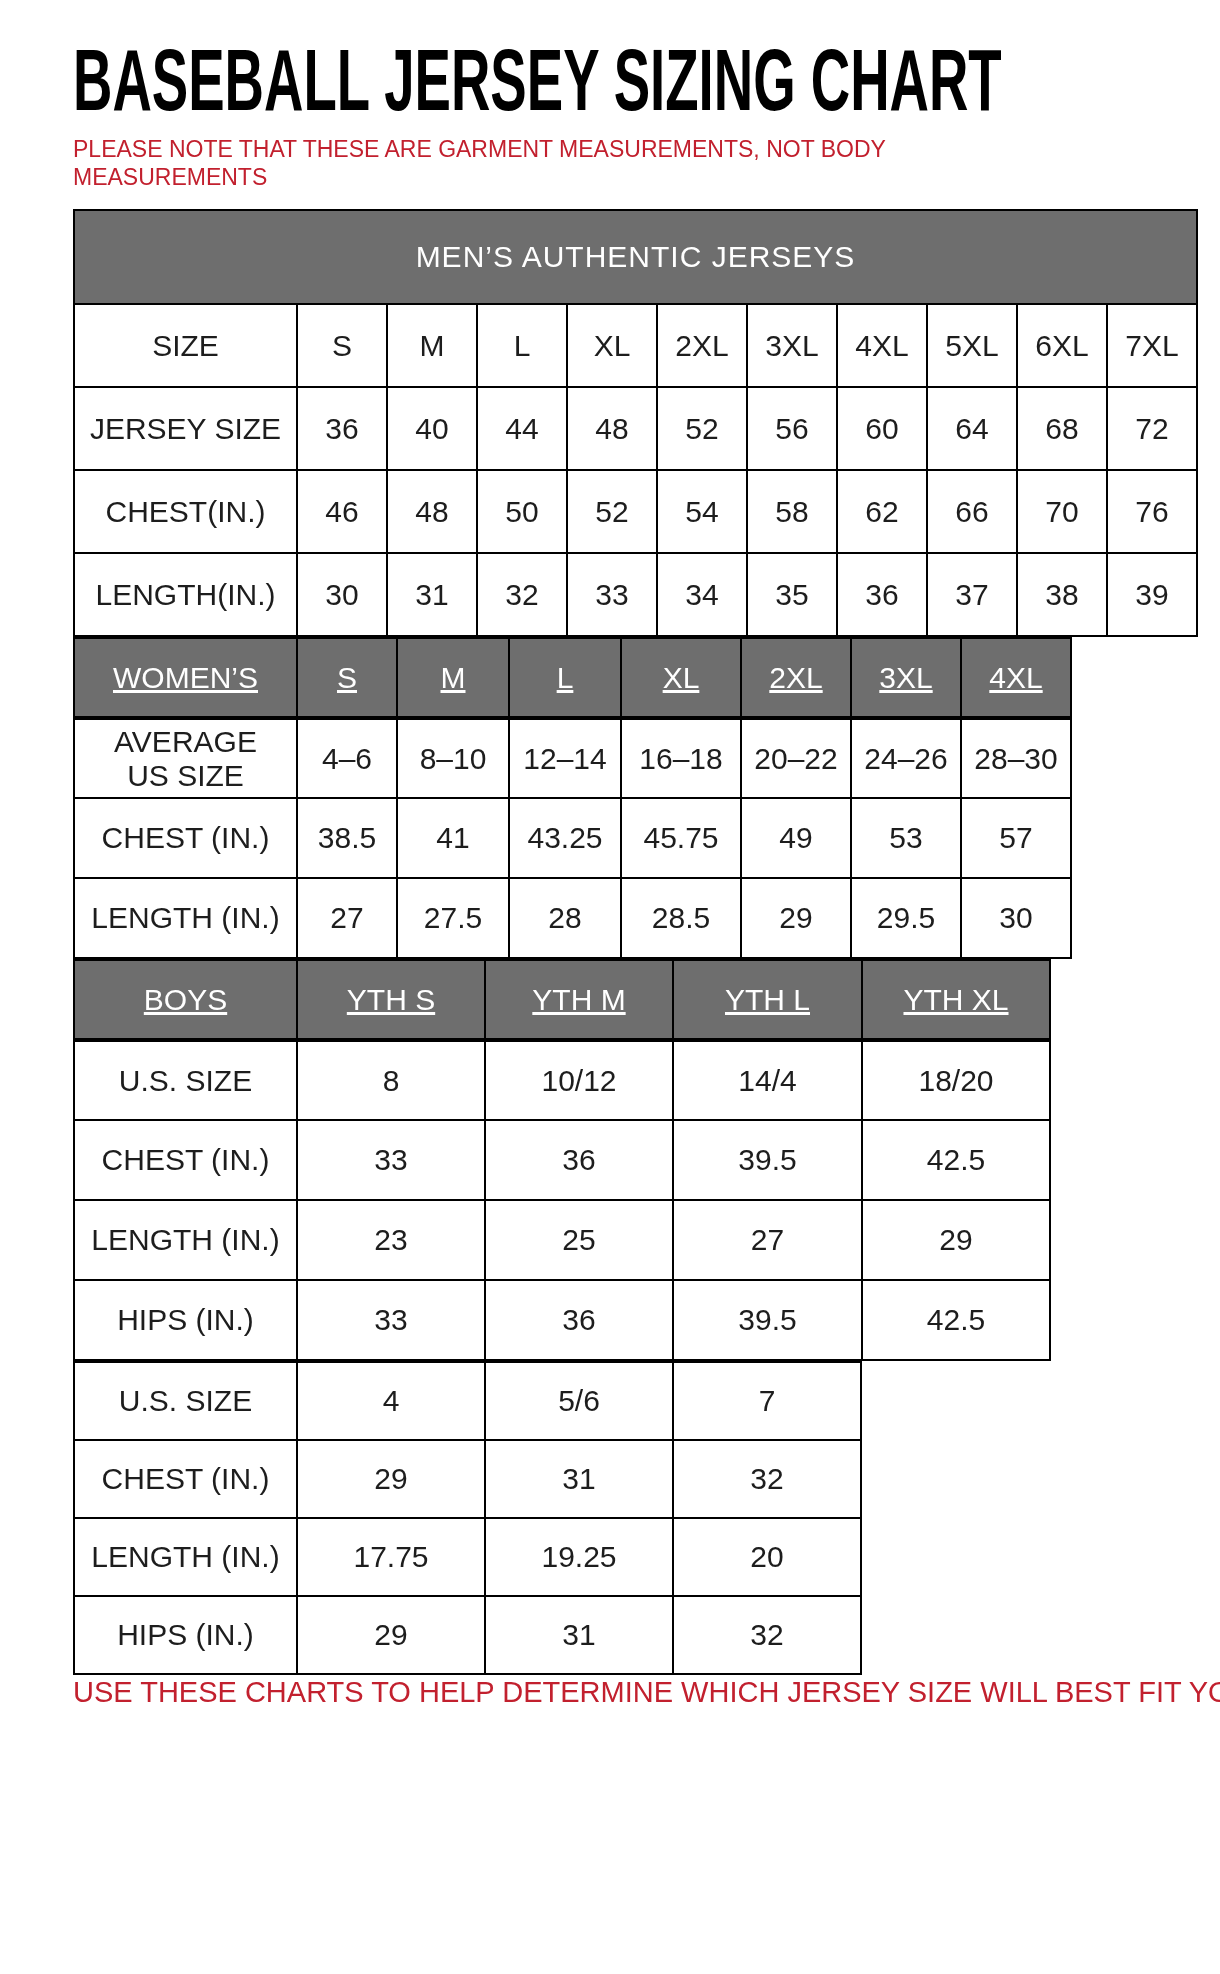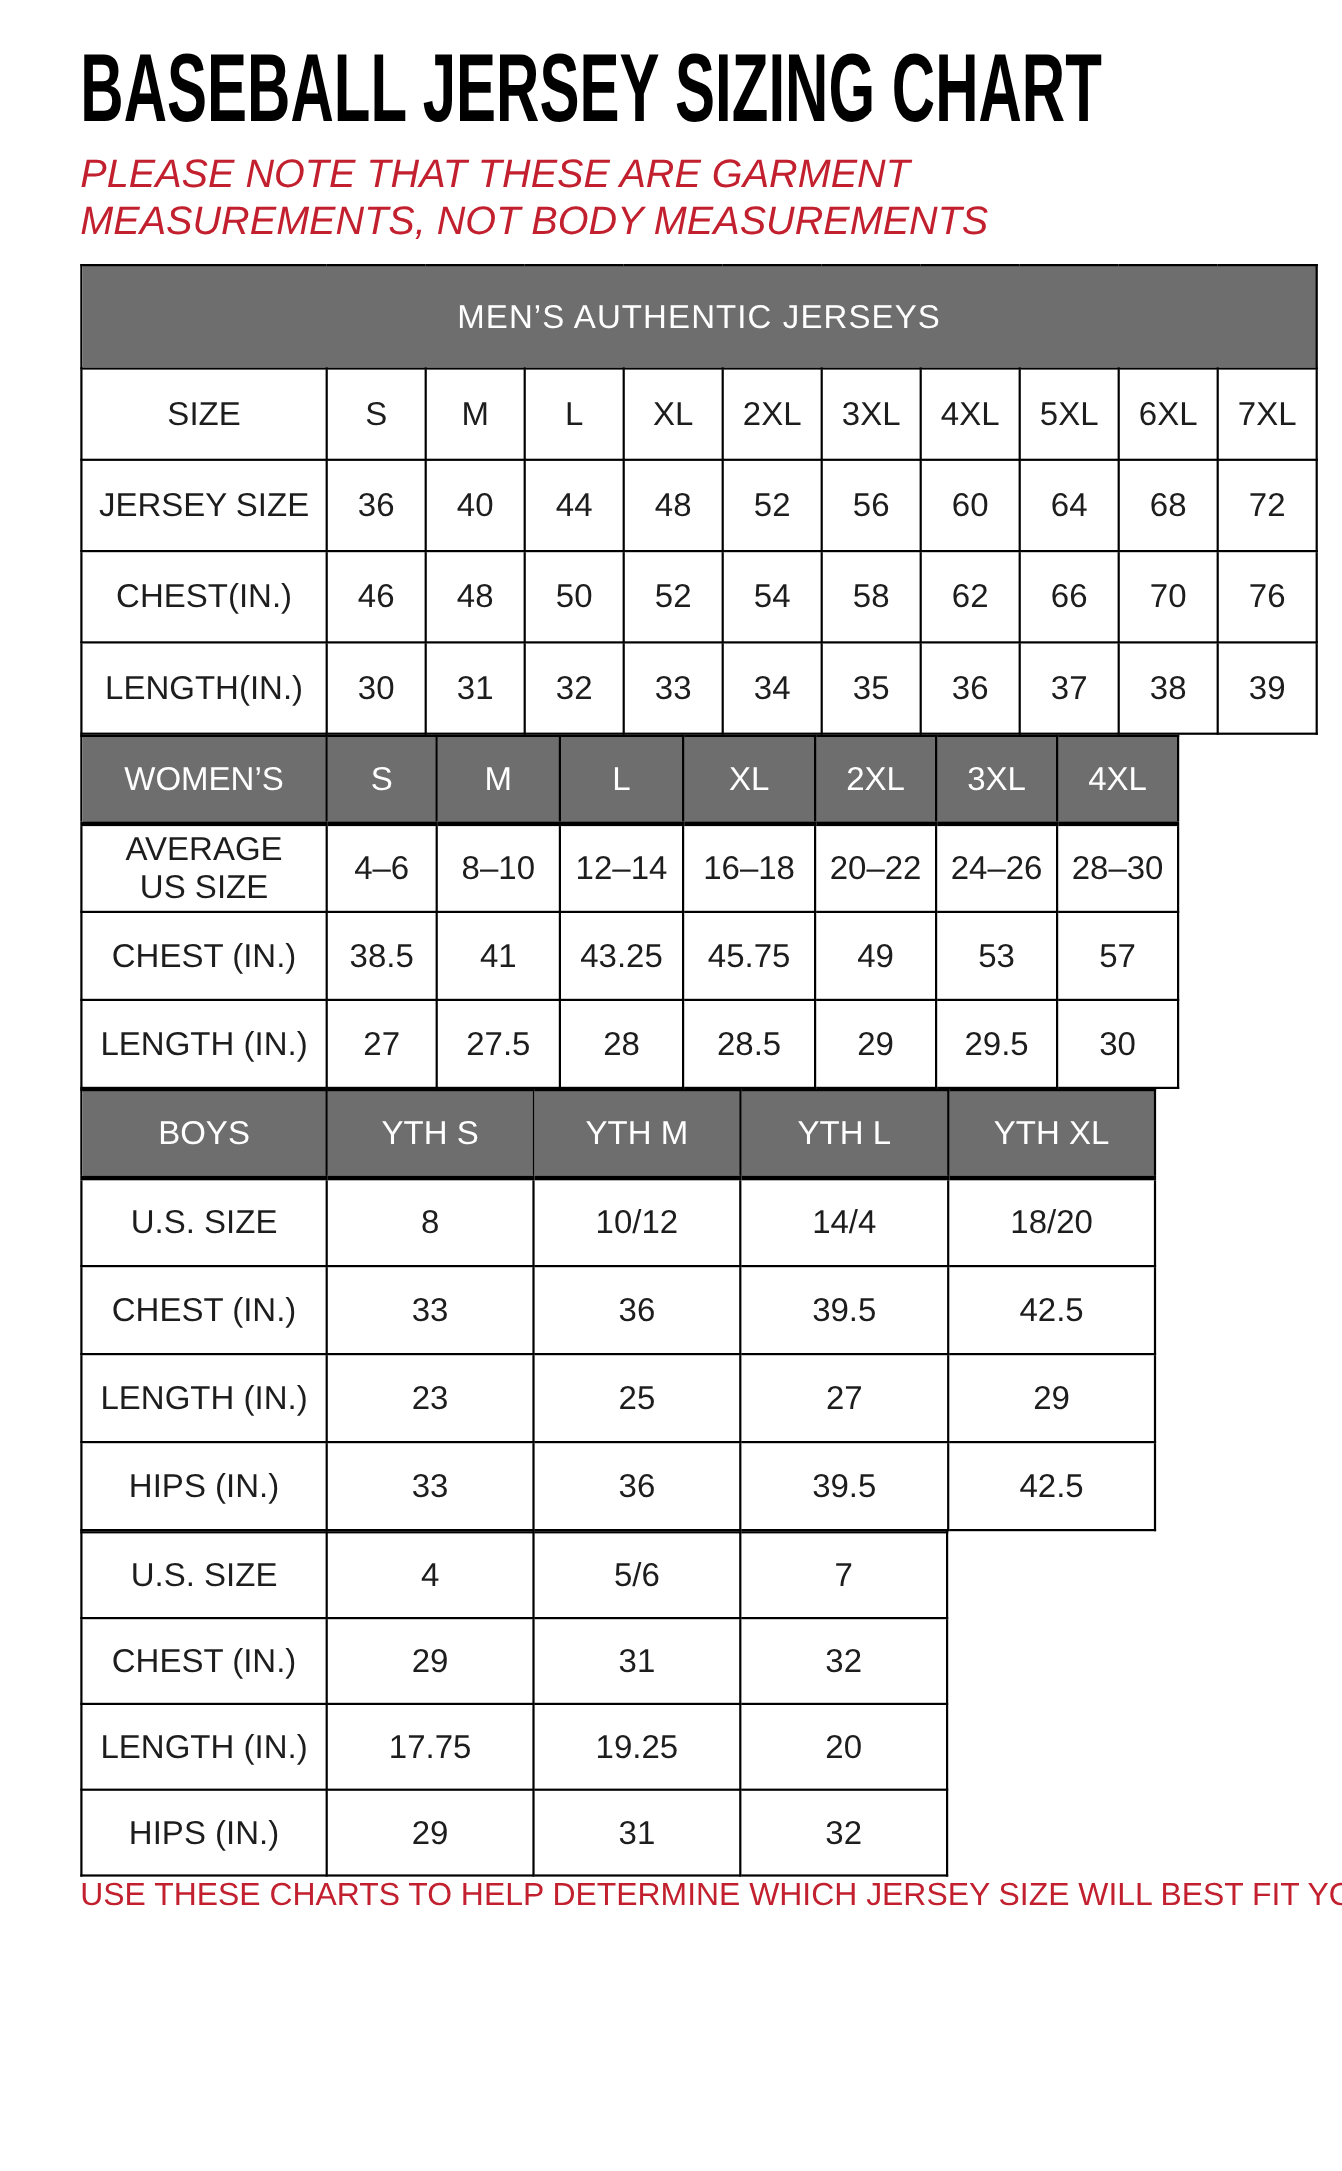--- a/index.html
+++ b/index.html
@@ -21,23 +21,22 @@
     color: #000;
     white-space: nowrap;
     transform: scaleX(0.62);
     transform-origin: left center;
     letter-spacing: 0;
   }
   .note {
     margin: 0 0 18px 0;
     max-width: 905px;
     color: var(--accent-red, #c2202e);
-    font-size: 36px;
+    font-size: 23px;
     line-height: 1.2;
-    font-style: italic;
   }
 
   table.tbl {
     border-collapse: collapse;
     table-layout: fixed;
     margin: 0;
   }
   .tbl th, .tbl td {
     border: 2px solid var(--border-black, #000);
     text-align: center;
@@ -57,20 +56,21 @@
     color: var(--header-text, #ffffff) !important;
     font-size: 34px;
     letter-spacing: 1px;
     height: 94px;
   }
   
   .head-row th {
     background: var(--header-gray, #6e6e6e);
     color: var(--header-text, #ffffff);
     border-bottom: 4px solid var(--border-black, #000);
+    text-decoration: underline;
   }
 
   .mens tbody tr   { height: 83px; }
   .womens tr       { height: 80px; }
   .boys tr         { height: 80px; }
   .preschool tr    { height: 78px; }
 
   .mens      { margin-bottom: 36px; }
   .womens    { margin-bottom: 38px; }
   .boys      { margin-bottom: 29px; }

